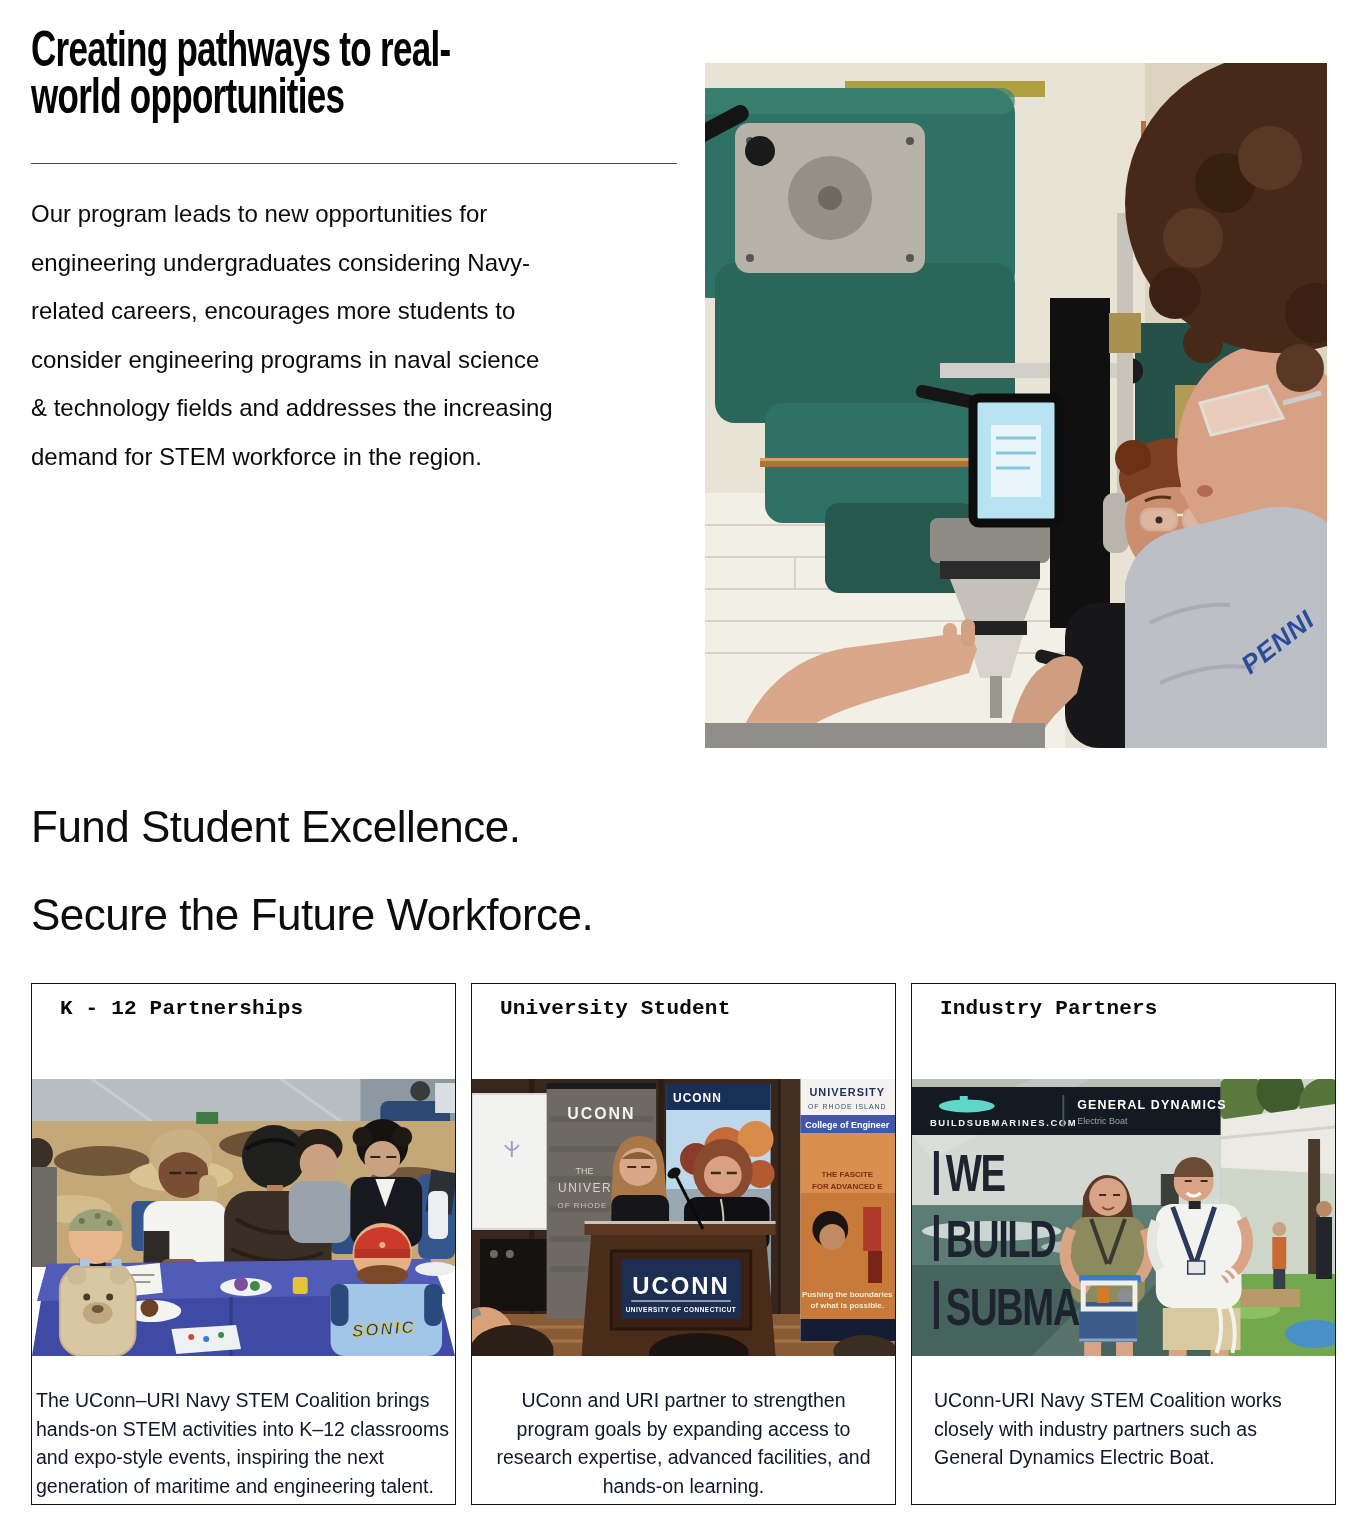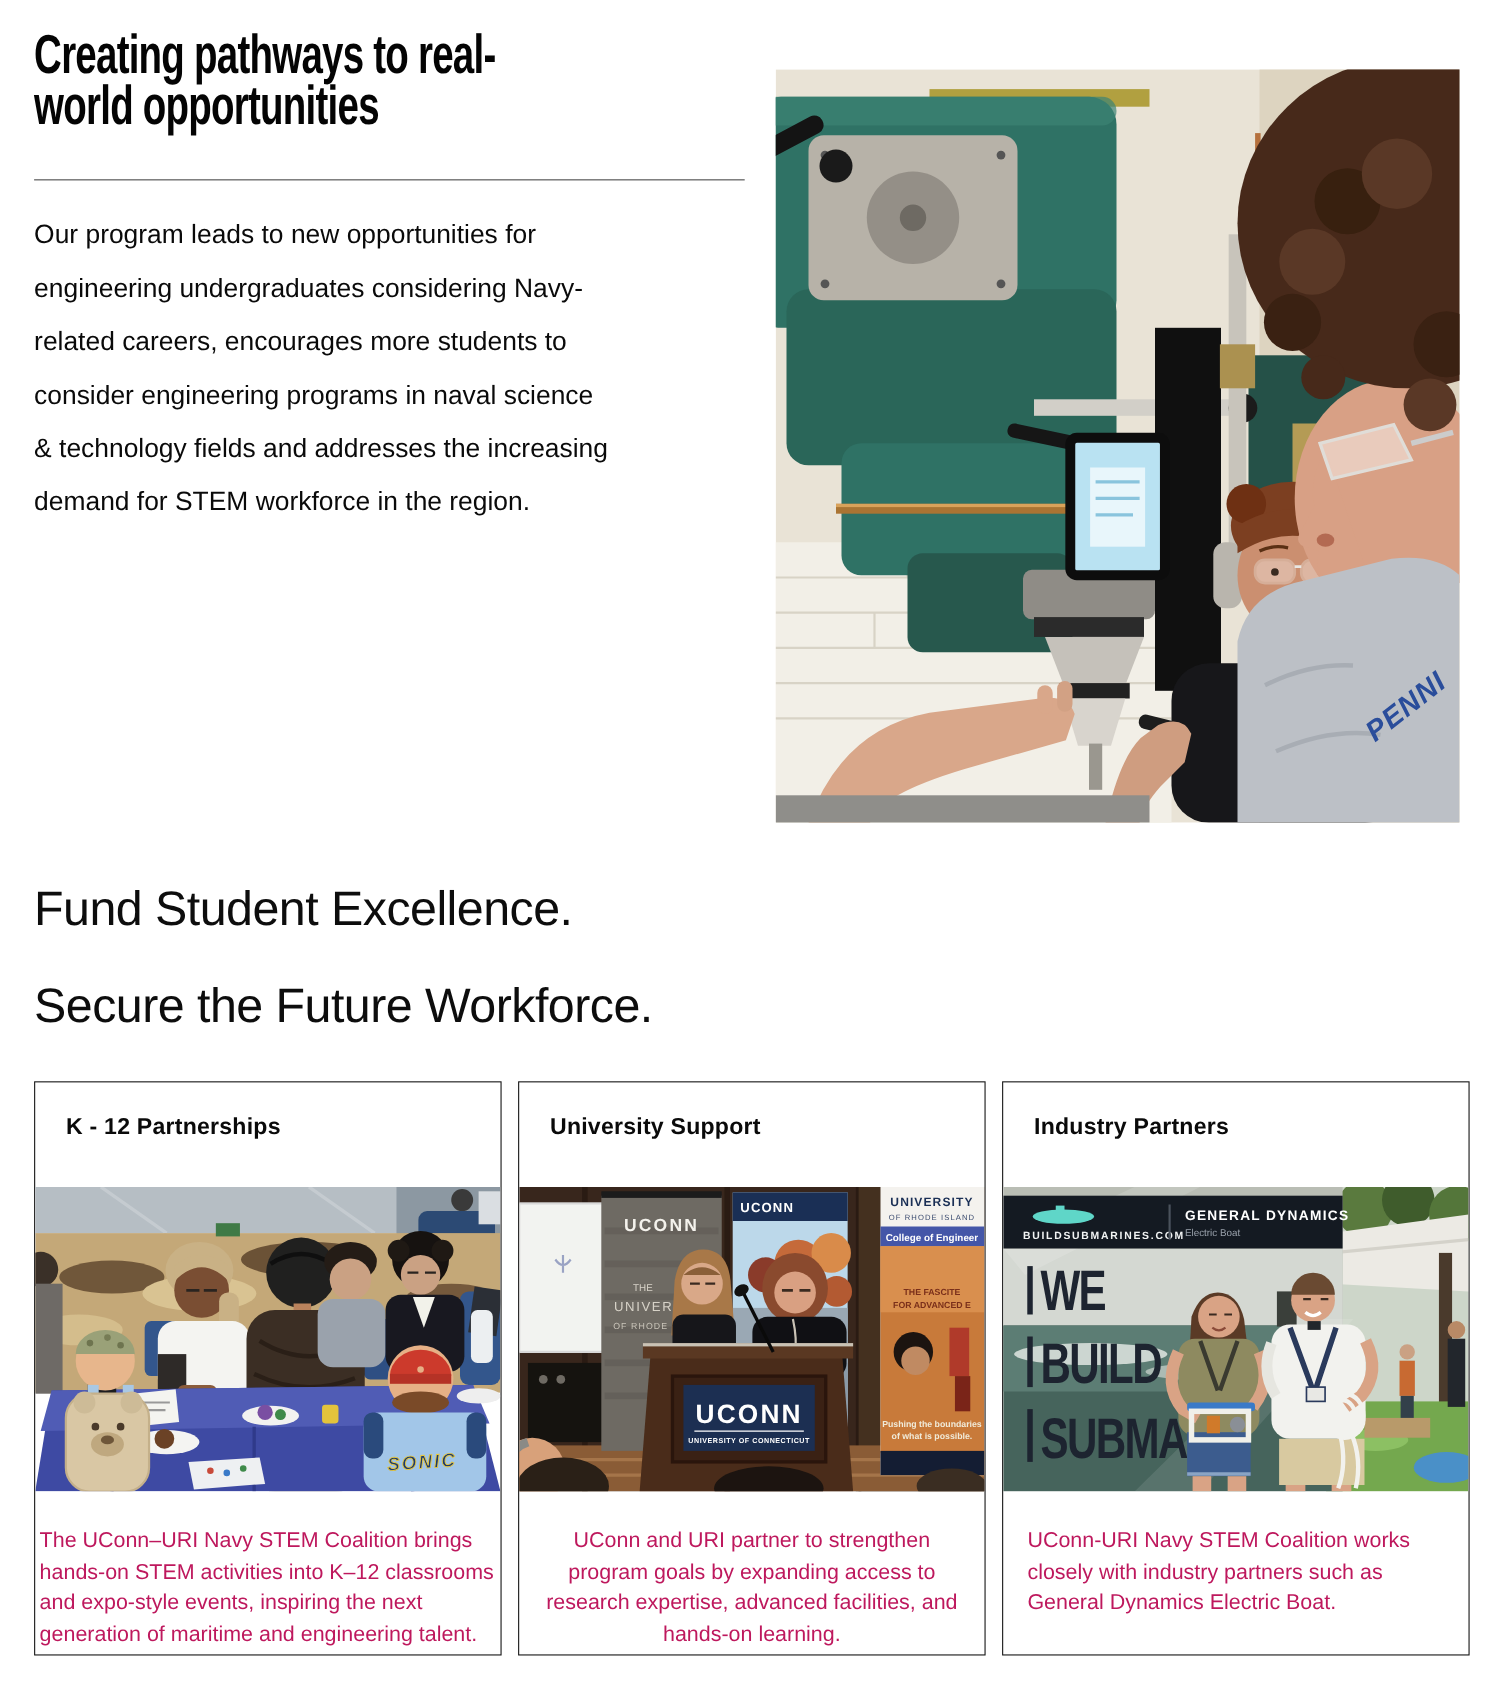--- a/index.html
+++ b/index.html
@@ -14,25 +14,25 @@
              font-size:24px;line-height:48.5px;color:#0a0a0a;}
   .hero-photo{position:absolute;left:705px;top:63px;width:622px;height:685px;overflow:hidden;}
   .hero-photo svg,.card-img svg{display:block;width:100%;height:100%;}
   
   .cta{position:absolute;left:31px;margin:0;font-weight:400;color:#0d0d0d;
        font-size:44px;letter-spacing:-0.5px;white-space:nowrap;}
   .cta1{top:802px;} .cta2{top:890px;}
   
   .card{position:absolute;top:983px;width:425px;height:522px;background:#fff;
         border:1px solid #151515;box-sizing:border-box;}
-  .card-title{position:absolute;left:28px;top:29px;margin:0;font-size:21px;font-weight:700;
-              letter-spacing:0.2px;color:#0a0a0a;white-space:nowrap;}
+  .card-title{position:absolute;left:28px;top:13px;margin:0;font-size:21px;font-weight:700;
+              letter-spacing:0.2px;color:#0a0a0a;white-space:nowrap;font-family:Liberation Mono, monospace;}
   .card-img{position:absolute;left:0;top:95px;width:423px;height:277px;overflow:hidden;}
   .card-cap{position:absolute;top:402px;left:4px;right:4px;margin:0;
-            font-size:19.5px;line-height:28.5px;color:#be185d;}
+            font-size:19.5px;line-height:28.5px;color:#0f172a;}
   .cap-center{text-align:center;left:14px;right:14px;}
   svg text{font-family:"Liberation Sans",sans-serif;}
 </style>
 </head>
 <body>
 
 <div class="page">
 
   <h1 class="hero-title">
     <span class="line">Creating pathways to real-</span>
@@ -273,21 +273,21 @@
           <rect x="300" y="205" width="18" height="42" rx="8" fill="#2a4a7c"></rect>
           <rect x="394" y="205" width="18" height="42" rx="8" fill="#2a4a7c"></rect>
           <text x="322" y="258" transform="rotate(-4 322 258)" font-size="17" font-weight="bold" font-style="italic" fill="#1d3a6e" stroke="#e8c83c" stroke-width="0.8" letter-spacing="2">SONIC</text>
         </g>
       </svg>
     </div>
     <p class="card-cap">The UConn–URI Navy STEM Coalition brings hands-on STEM activities into K–12 classrooms and expo-style events, inspiring the next generation of maritime and engineering talent.</p>
   </section>
 
   <section class="card" style="left:471px">
-    <h3 class="card-title">University Support</h3>
+    <h3 class="card-title">University Student</h3>
     <div class="card-img">
       <svg viewBox="0 0 425 277" preserveAspectRatio="none" aria-hidden="true">
         <rect x="0" y="0" width="425" height="277" fill="#38261c"></rect>
         <path d="M60 0 V277 M190 0 V277 M310 0 V277" stroke="#2a1b13" stroke-width="5"></path>
         <rect x="310" y="0" width="115" height="277" fill="#44301f"></rect>
         <rect x="0" y="235" width="425" height="42" fill="#8a5c36"></rect>
         <path d="M0 248 H425 M0 262 H425" stroke="#a5754a" stroke-width="3"></path>
         <rect x="0" y="15" width="88" height="135" fill="#f2f3f0" stroke="#d8d8d8" stroke-width="2"></rect>
         <path d="M40 62 v16 M33 66 q7 10 14 0" stroke="#9aa3c4" stroke-width="2" fill="none"></path>
         <rect x="8" y="160" width="70" height="72" fill="#15130f"></rect>

